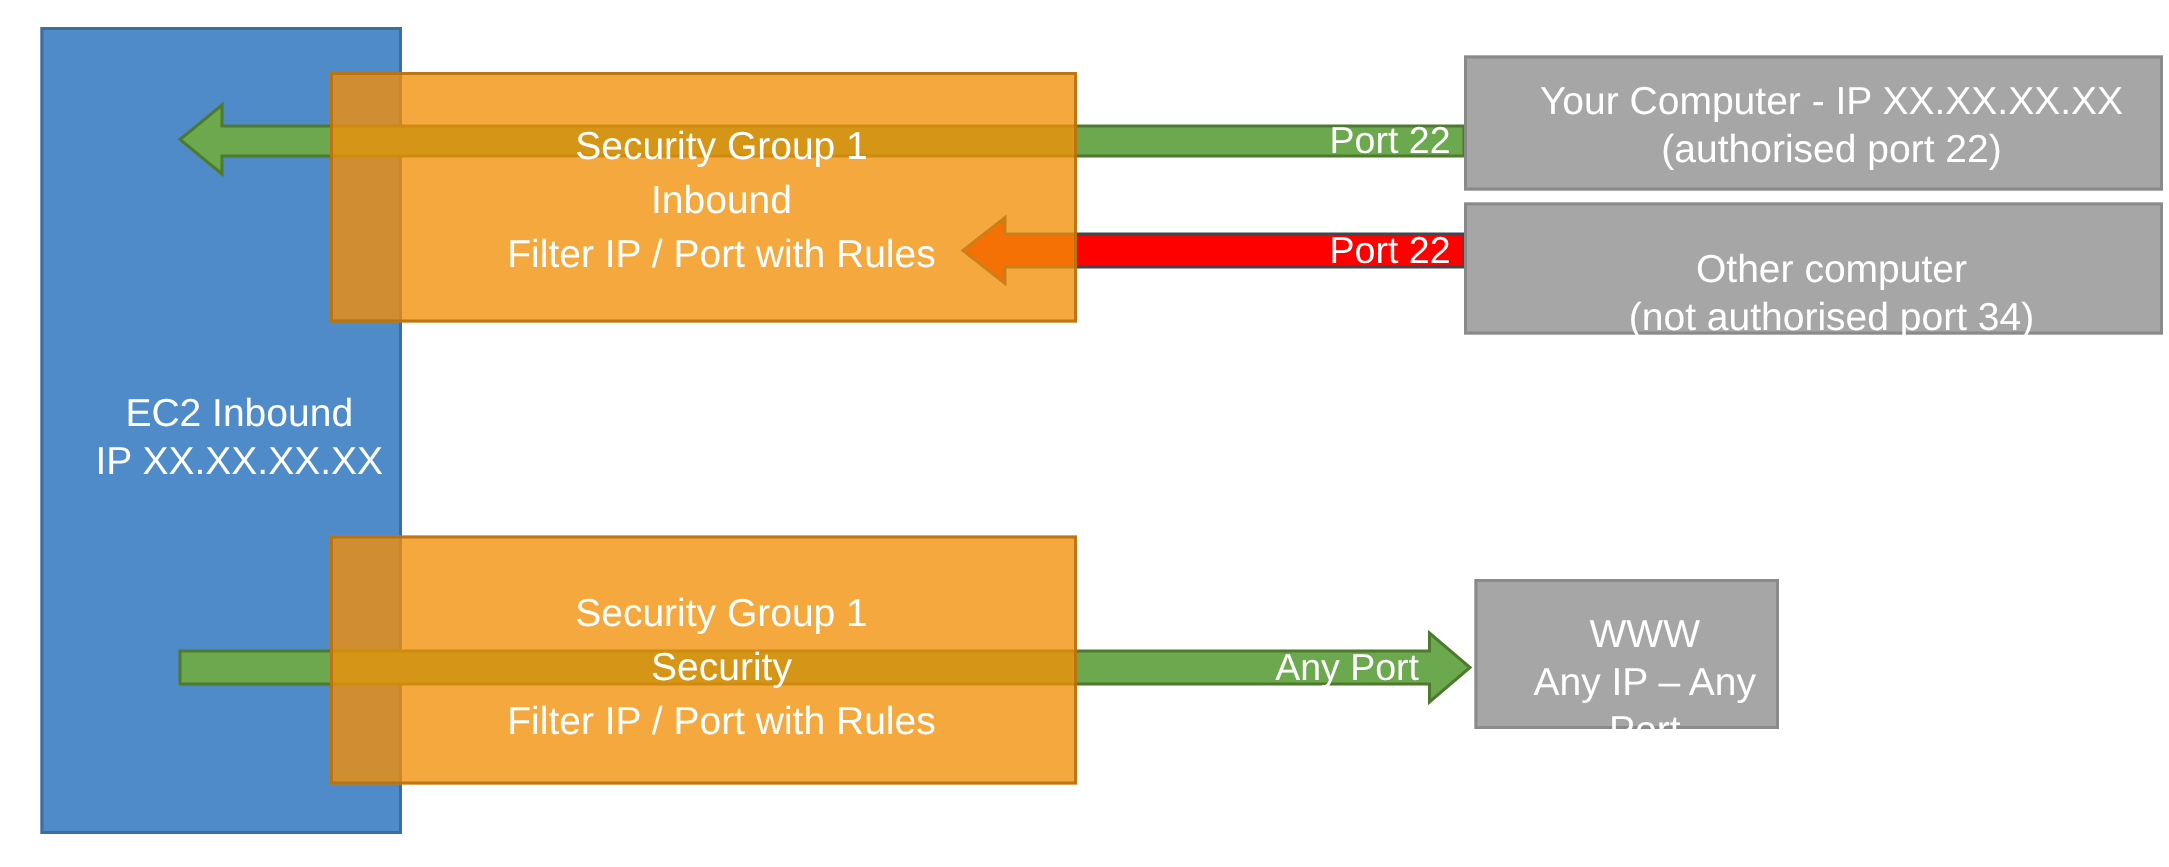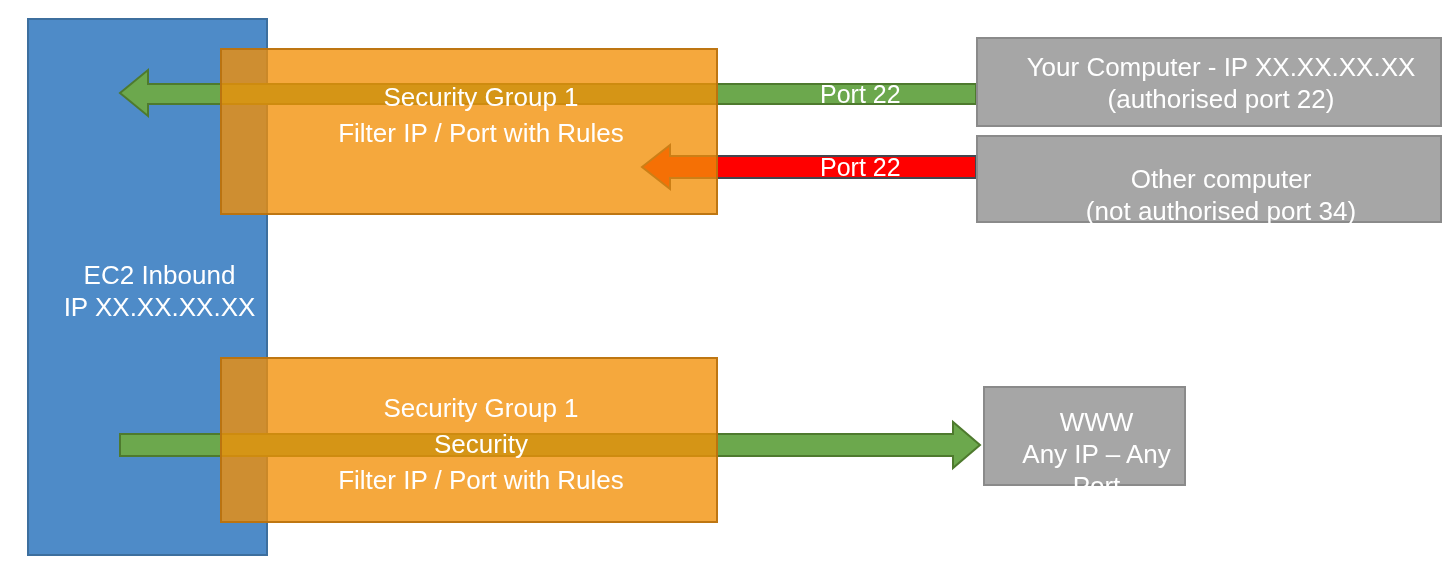--- a/index.html
+++ b/index.html
@@ -46,21 +46,21 @@
   .sg-text-inbound { top: 29px; font-size: 26px; line-height: 36px; }
   .sg-text-outbound { top: 31px; font-size: 26px; line-height: 36px; }
   .gray-text-a { top: 12px; font-size: 26px; line-height: 32px; }
   .gray-text-b { top: 26px; font-size: 26px; line-height: 32px; }
   .gray-text-c { top: 18px; font-size: 26px; line-height: 32px; }
   .arrow-label {
     position: absolute;
     color: #ffffff;
     font-size: 25px;
     line-height: 30px;
-    text-align: left;
+    text-align: right;
     z-index: 4;
     white-space: nowrap;
   }
   .lbl-port22-allowed { left: 820px; top: 79px; width: 147px; }
   .lbl-port22-blocked { left: 820px; top: 152px; width: 147px; }
   .lbl-anyport { left: 800px; top: 430px; width: 146px; }
 </style>
 </head>
 <body>
 
@@ -75,20 +75,21 @@
 
   <svg class="arrows-layer" viewBox="0 0 1446 578" xmlns="http://www.w3.org/2000/svg">
     <polygon stroke="#4E7A2E" stroke-width="2" stroke-linejoin="miter" points="120,93 148,70 148,84 976,84 976,104 148,104 148,116" fill="#6CA84D"></polygon>
     <polygon stroke="#44464E" stroke-width="2" stroke-linejoin="miter" points="642,167 670,145 670,156 976,156 976,178 670,178 670,189" fill="#FF0000"></polygon>
     <polygon stroke="#4E7A2E" stroke-width="2" stroke-linejoin="miter" points="120,434 953,434 953,422 980,445 953,468 953,456 120,456" fill="#6CA84D"></polygon>
   </svg>
 
   <div class="box sg-box sg-inbound">
     <div class="text-stack sg-text-inbound">
       <div class="line">Security Group 1</div>
+      <div class="line">Inbound</div>
       <div class="line">Filter IP / Port with Rules</div>
     </div>
   </div>
 
   <div class="box sg-box sg-outbound">
     <div class="text-stack sg-text-outbound">
       <div class="line">Security Group 1</div>
       <div class="line">Security</div>
       <div class="line">Filter IP / Port with Rules</div>
     </div>
@@ -110,14 +111,15 @@
 
   <div class="box gray-box gray-www">
     <div class="text-stack gray-text-c">
       <div class="line">WWW</div>
       <div class="line">Any IP – Any Port</div>
     </div>
   </div>
 
   <div class="arrow-label lbl-port22-allowed">Port 22</div>
   <div class="arrow-label lbl-port22-blocked">Port 22</div>
+  <div class="arrow-label lbl-anyport">Any Port</div>
 
 </div>
 
 </body></html>

